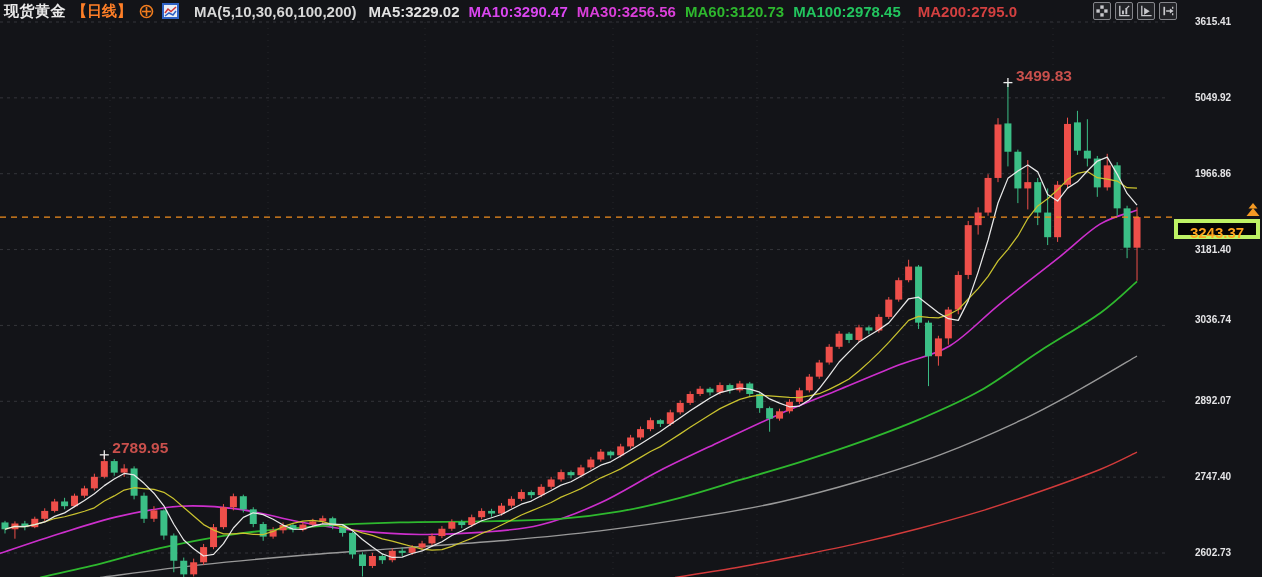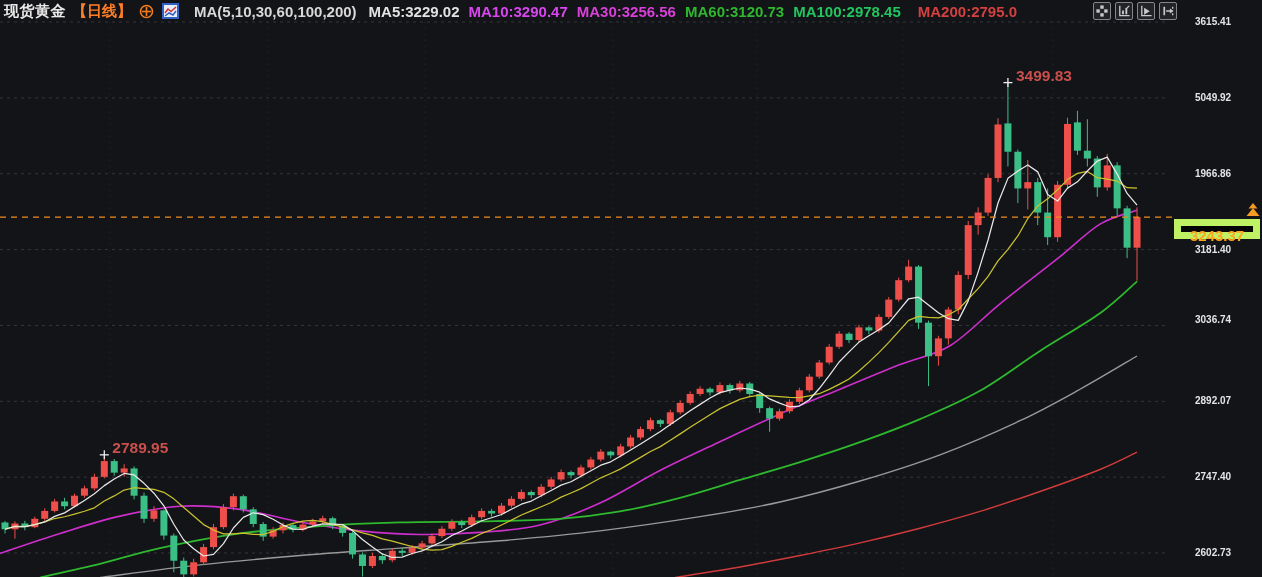--- a/index.html
+++ b/index.html
@@ -18,21 +18,21 @@
   
   #tools{position:absolute;top:2px;right:85px;display:flex;gap:4px;z-index:6;}
   #tools .tbtn{width:18px;height:18px;background:#222327;border:1px solid #85868b;
        border-radius:2px;display:flex;align-items:center;justify-content:center;
        box-sizing:border-box;cursor:pointer;}
   
   .ylab{position:absolute;left:1183px;height:16px;line-height:16px;color:#e4e4e6;
        font-size:10px;font-weight:bold;z-index:3;margin-left:12px;}
   
   #ptag{position:absolute;left:1174px;width:86px;height:20px;background:#050505;
-       border:7px solid #bef264;color:#ffa41e;font-size:15px;font-weight:bold;
+       border:4px solid #bef264;color:#ffa41e;font-size:15px;font-weight:bold;
        text-align:center;line-height:20px;z-index:7;box-sizing:border-box;}
   #parrow{position:absolute;left:1245px;z-index:7;}
 </style>
 </head>
 <body>
 
 <div id="stage">
 
   <svg id="chart-svg" width="1262" height="577" viewBox="0 0 1262 577">
       <g>

